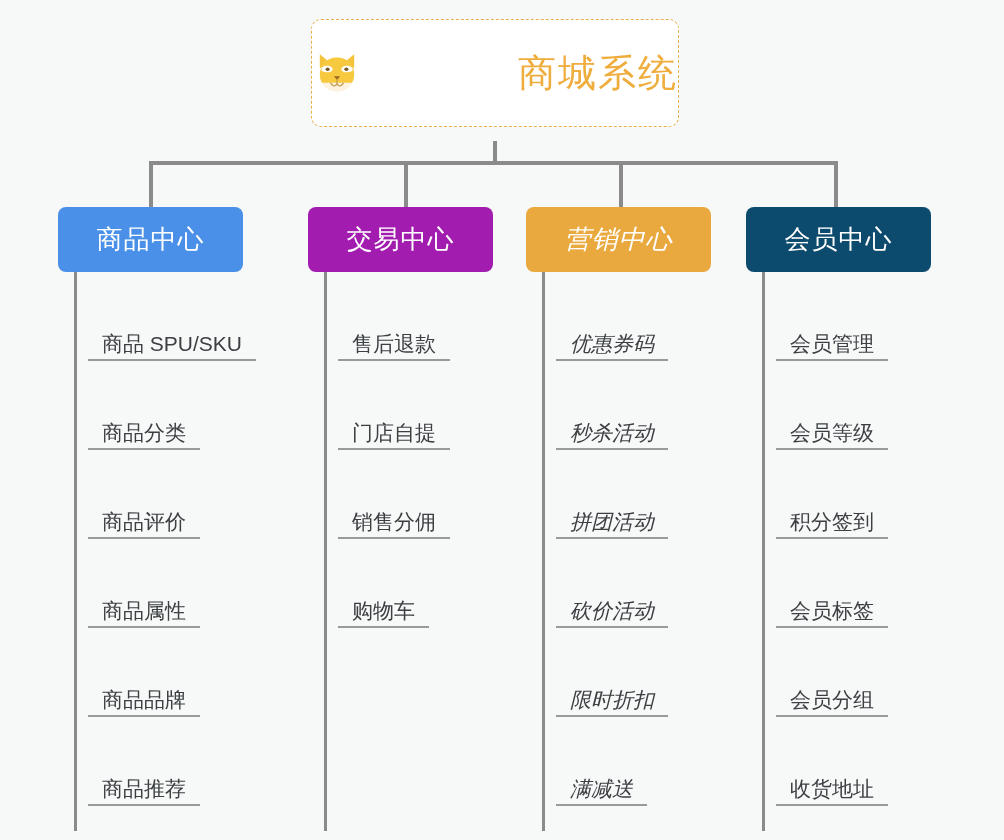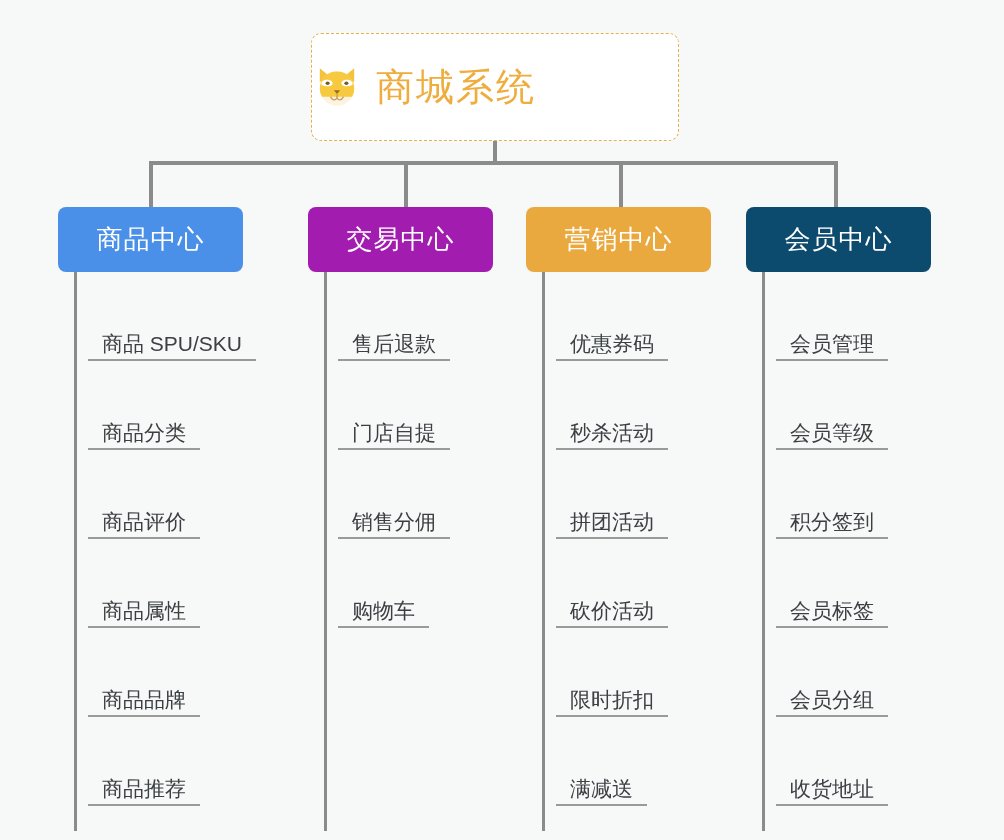--- a/index.html
+++ b/index.html
@@ -9,26 +9,26 @@
     background:#f7f8f8;
     font-family:"Liberation Sans","DejaVu Sans",sans-serif;
     overflow:hidden;
     position:relative;
   }
   .canvas{position:relative;width:1004px;height:840px;}
 
   
   .root-node{
     position:absolute;
-    left:311px;top:33px;width:368px;height:108px;
+    left:311px;top:19px;width:368px;height:108px;
     background:#ffffff;
     border:1px dashed #e8b04b;
     border-radius:10px;
     box-sizing:border-box;
-    display:flex;align-items:center;justify-content:flex-start;
+    display:flex;align-items:center;justify-content:space-between;
     gap:14px;
   }
   .root-title{
     font-size:38px;
     color:#eead3d;
     letter-spacing:2px;
     line-height:1;
     font-weight:400;
   }
   .shiba{
@@ -158,21 +158,21 @@
           </div>
         <div class="item">
             <span class="item-label">销售分佣</span>
           </div>
         <div class="item">
             <span class="item-label">购物车</span>
           </div>
       </div>
     </div>
 
-    <div class="column" style="left:526px;">
+    <div class="column" style="left:526px;font-style:italic;">
       <div class="col-header" style="background:#eaa93e;">
         <span>营销中心</span>
       </div>
       <div class="col-trunk" style="height:559px;"></div>
       <div class="col-items">
         <div class="item">
             <span class="item-label">优惠券码</span>
           </div>
         <div class="item">
             <span class="item-label">秒杀活动</span>

